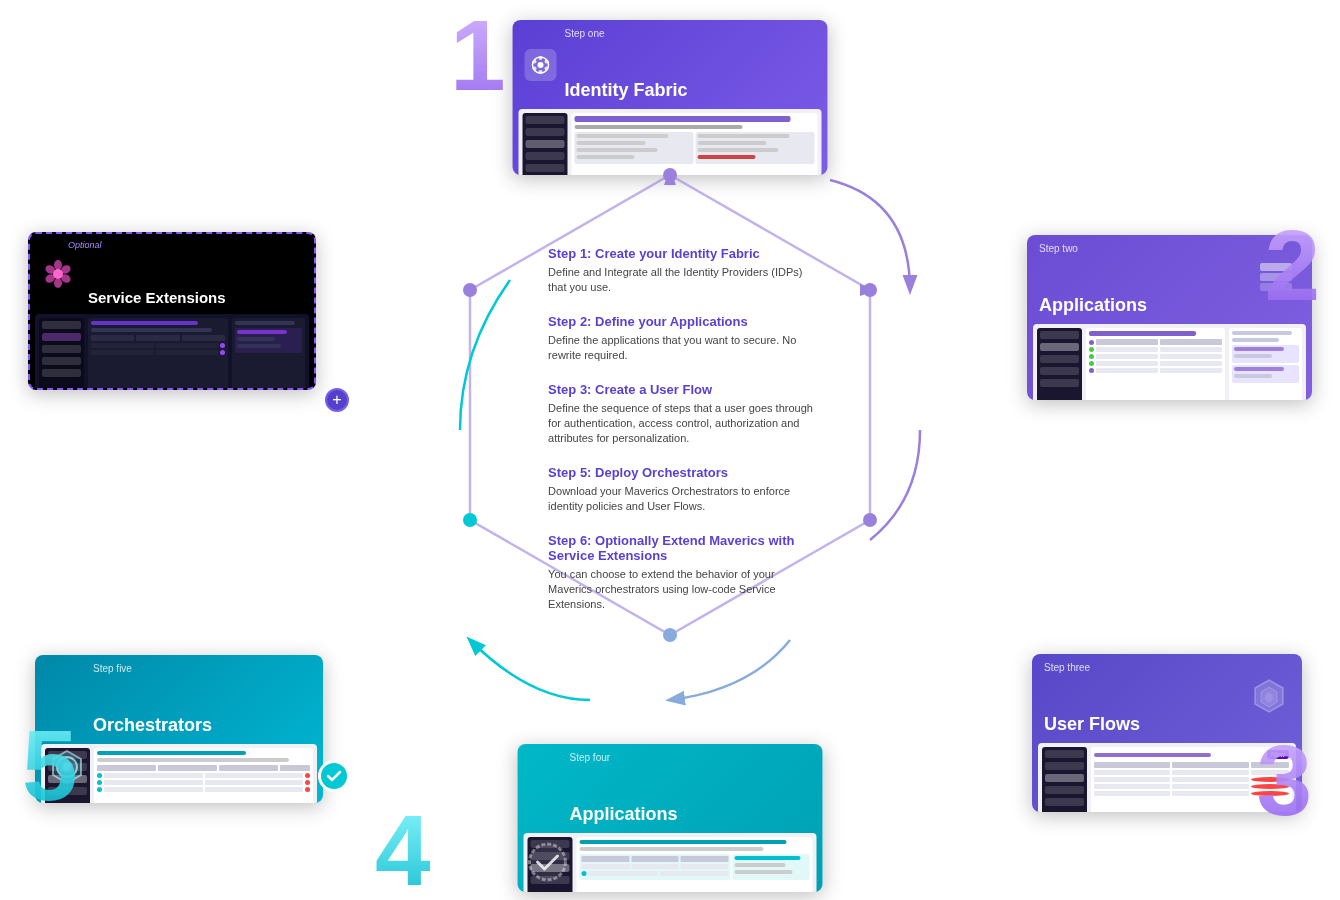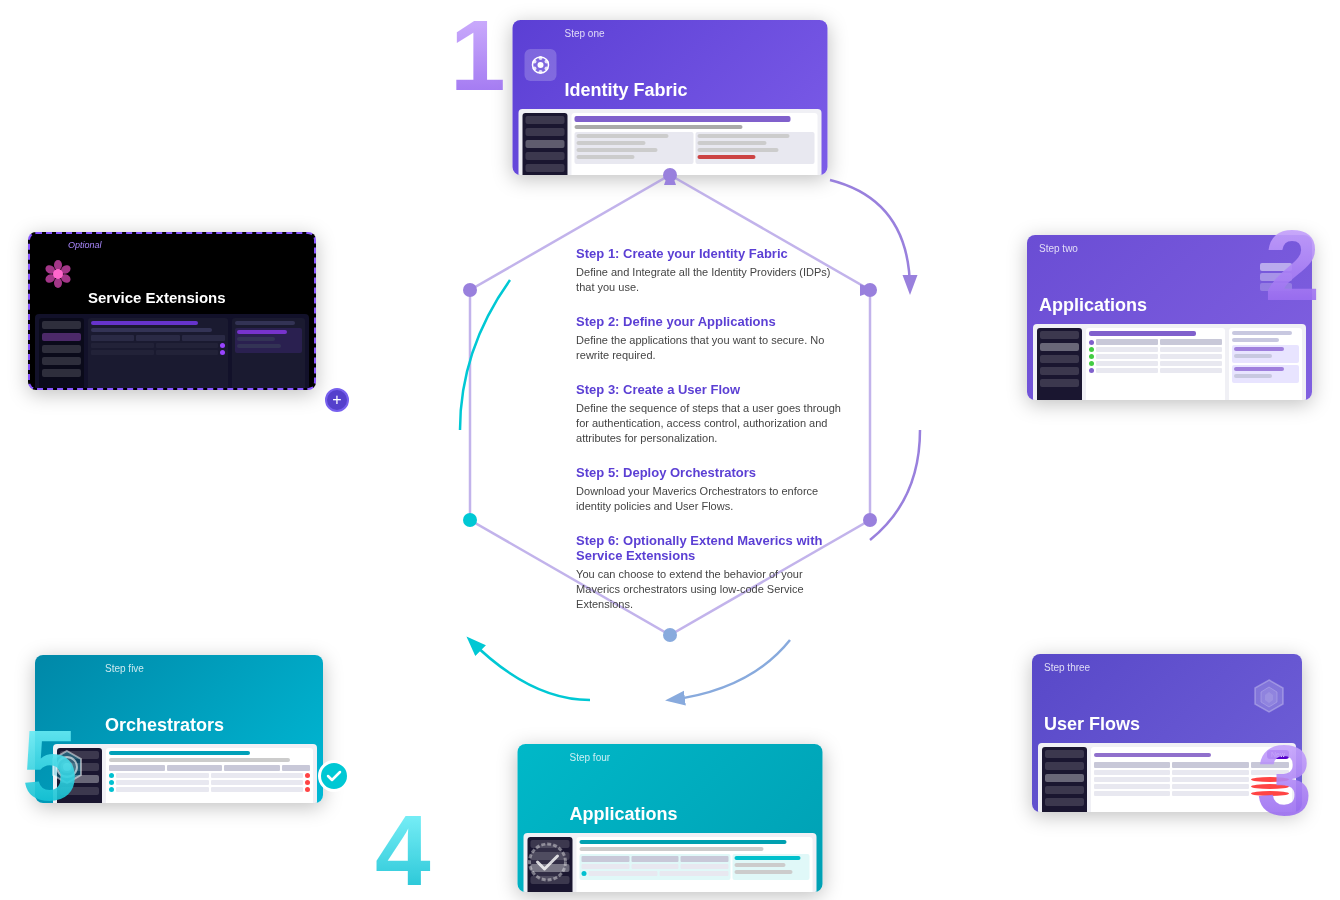--- a/index.html
+++ b/index.html
@@ -531,21 +531,21 @@
         </div>
       </div>
     </div>
   </div>
 </div>
 
 <div class="step-number" style="bottom:0px; left:50%; transform:translateX(-295px); color:#00e8ff; font-size:100px; font-weight:900; z-index:5;">
   <span style="background: linear-gradient(180deg, #80f8ff, #00b8cc); -webkit-background-clip:text; -webkit-text-fill-color:transparent;">4</span>
 </div>
 
-<div class="step-card" style="bottom:97px; left:35px; width:288px; height:148px; background:linear-gradient(135deg,#0088a8,#00b8d4);padding-left:12px;">
+<div class="step-card" style="bottom:97px; left:35px; width:288px; height:148px; background:linear-gradient(135deg,#0088a8,#00b8d4);">
   <div style="position:absolute; left:8px; bottom:4px; z-index:2;">
     <svg width="48" height="48" viewBox="0 0 48 48">
       <path d="M24 4 L38 12 L38 28 L24 36 L10 28 L10 12 Z" fill="rgba(0,180,210,0.3)" stroke="rgba(255,255,255,0.5)" stroke-width="2"></path>
       <circle cx="24" cy="20" r="10" fill="rgba(255,255,255,0.15)" stroke="rgba(255,255,255,0.6)" stroke-width="2"></circle>
       <path d="M18,20 Q18,14 24,14 Q30,14 30,20 Q30,26 24,26 Q18,26 18,20" fill="rgba(255,255,255,0.25)"></path>
       <circle cx="24" cy="20" r="4" fill="rgba(255,255,255,0.7)"></circle>
     </svg>
   </div>
   <div class="card-header" style="padding-left:58px;">
     <div class="card-header-text">
@@ -653,21 +653,21 @@
         <div class="mock-row thin" style="background:#7733cc;width:80%"></div>
         <div class="mock-row thin" style="background:#333355;width:60%"></div>
         <div class="mock-row thin" style="background:#333355;width:70%"></div>
       </div>
     </div>
   </div>
 </div>
 
 <div class="plus-btn">+</div>
 
-<div class="steps-text" style="position:absolute; left:50%; top:50%; transform:translate(-46%,-53%); width:265px; z-index:10;margin-left:28px;">
+<div class="steps-text" style="position:absolute; left:50%; top:50%; transform:translate(-46%,-53%); width:265px; z-index:10;">
 
   <div class="step-item">
     <div class="step-title">Step 1: Create your Identity Fabric</div>
     <div class="step-desc">Define and Integrate all the Identity Providers (IDPs) that you use.</div>
   </div>
 
   <div class="step-item">
     <div class="step-title">Step 2: Define your Applications</div>
     <div class="step-desc">Define the applications that you want to secure. No rewrite required.</div>
   </div>

